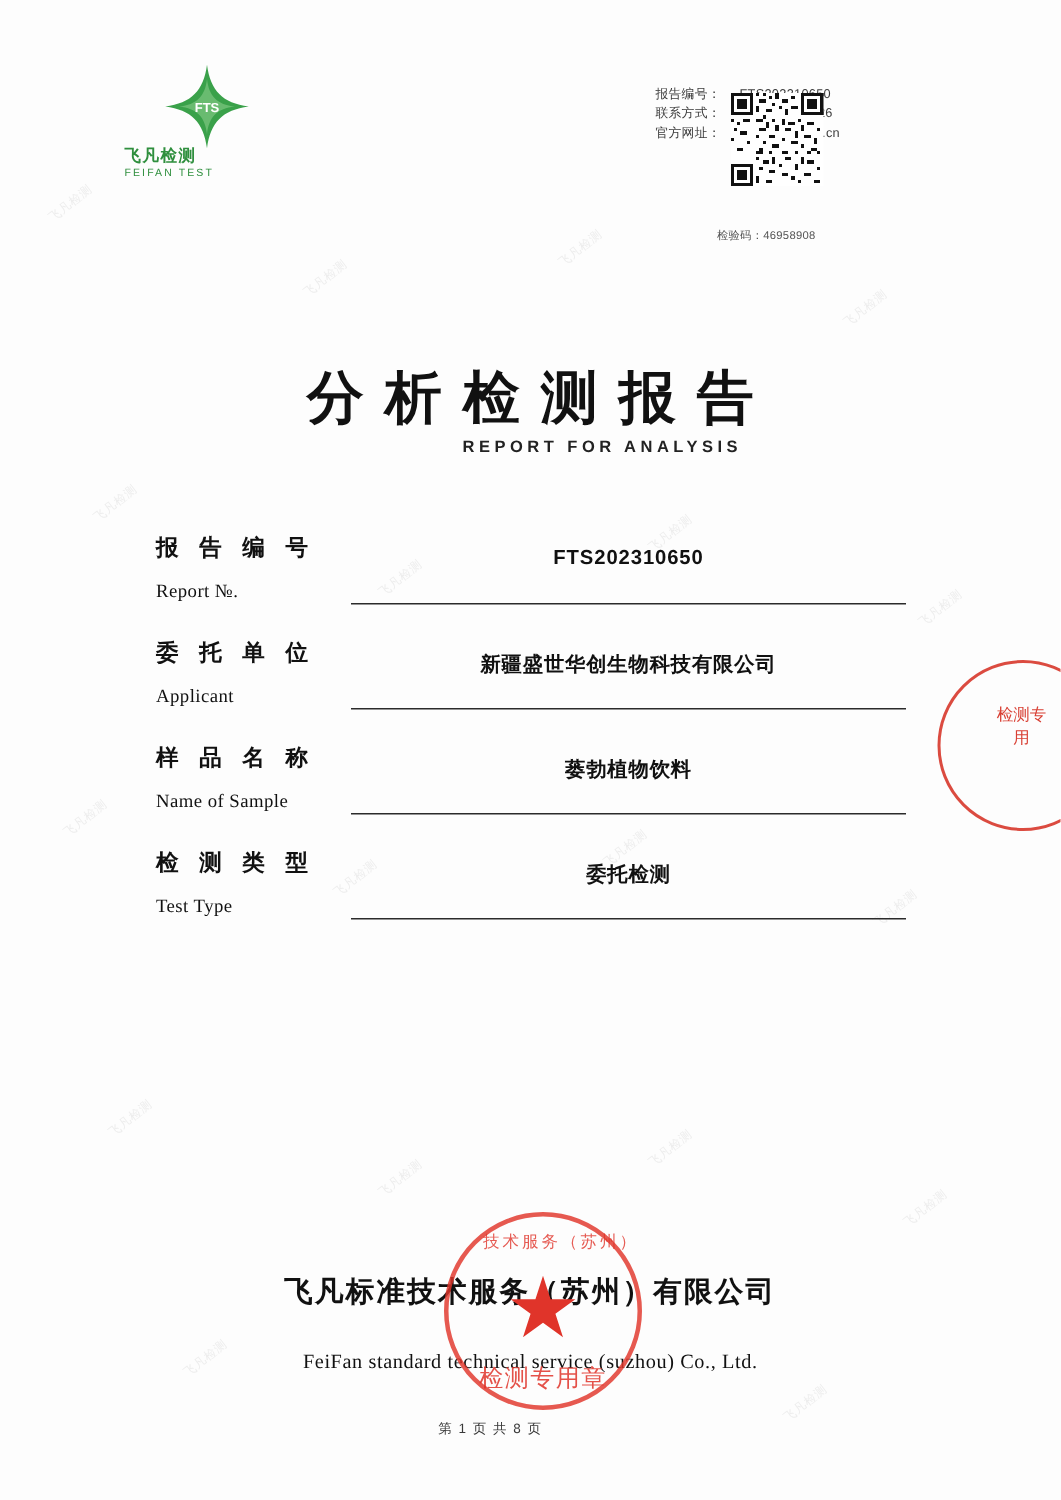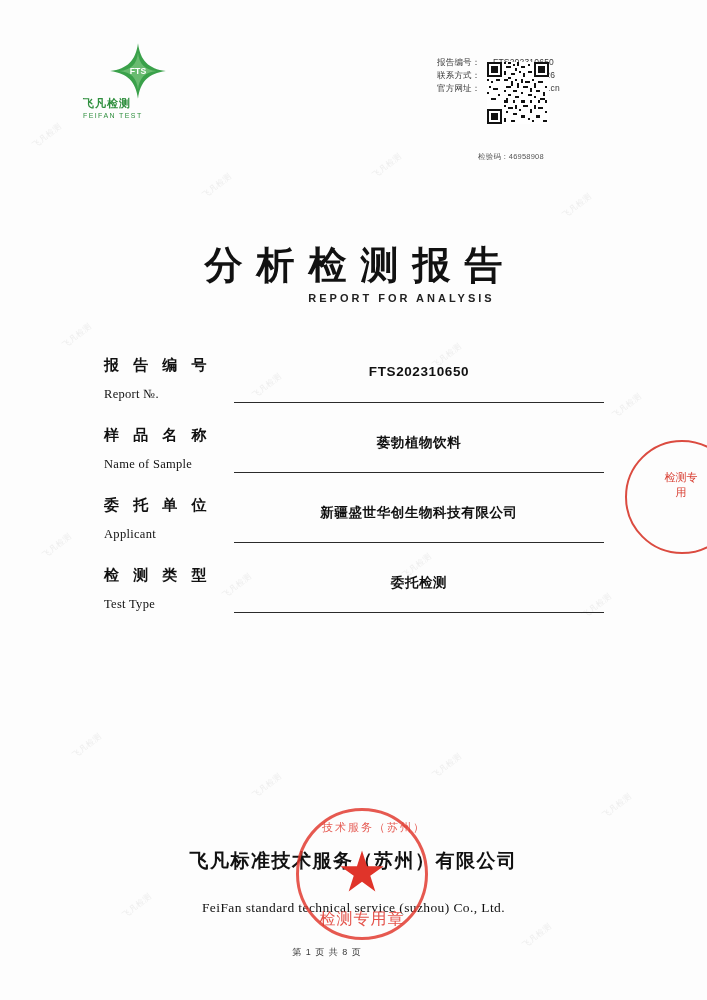--- a/index.html
+++ b/index.html
@@ -136,21 +136,21 @@
     width: 500px;
   }
   .field-row {
     position: relative;
     height: 70px;
   }
   .field-label-cn {
     position: absolute;
     left: 0;
     top: 6px;
-    font-family: Liberation Sans, sans-serif;
+    font-family: Liberation Serif, serif;
     font-weight: bold;
     font-size: 15px;
     letter-spacing: 5px;
     color: #111;
   }
   .field-label-en {
     position: absolute;
     left: 0;
     top: 37px;
     font-family: "Liberation Serif", serif;
@@ -432,30 +432,30 @@
   <div class="fields">
 
     <div class="field-row">
       <div class="field-label-cn">报 告 编 号</div>
       <div class="field-label-en">Report №.</div>
       <div class="field-value">FTS202310650</div>
       <div class="field-rule"></div>
     </div>
 
     <div class="field-row">
+      <div class="field-label-cn">委 托 单 位</div>
+      <div class="field-label-en">Applicant</div>
+      <div class="field-value">新疆盛世华创生物科技有限公司</div>
+      <div class="field-rule"></div>
+    </div>
+
+    <div class="field-row">
       <div class="field-label-cn">样 品 名 称</div>
       <div class="field-label-en">Name of Sample</div>
       <div class="field-value">蒌勃植物饮料</div>
-      <div class="field-rule"></div>
-    </div>
-
-    <div class="field-row">
-      <div class="field-label-cn">委 托 单 位</div>
-      <div class="field-label-en">Applicant</div>
-      <div class="field-value">新疆盛世华创生物科技有限公司</div>
       <div class="field-rule"></div>
     </div>
 
     <div class="field-row">
       <div class="field-label-cn">检 测 类 型</div>
       <div class="field-label-en">Test Type</div>
       <div class="field-value">委托检测</div>
       <div class="field-rule"></div>
     </div>
 

